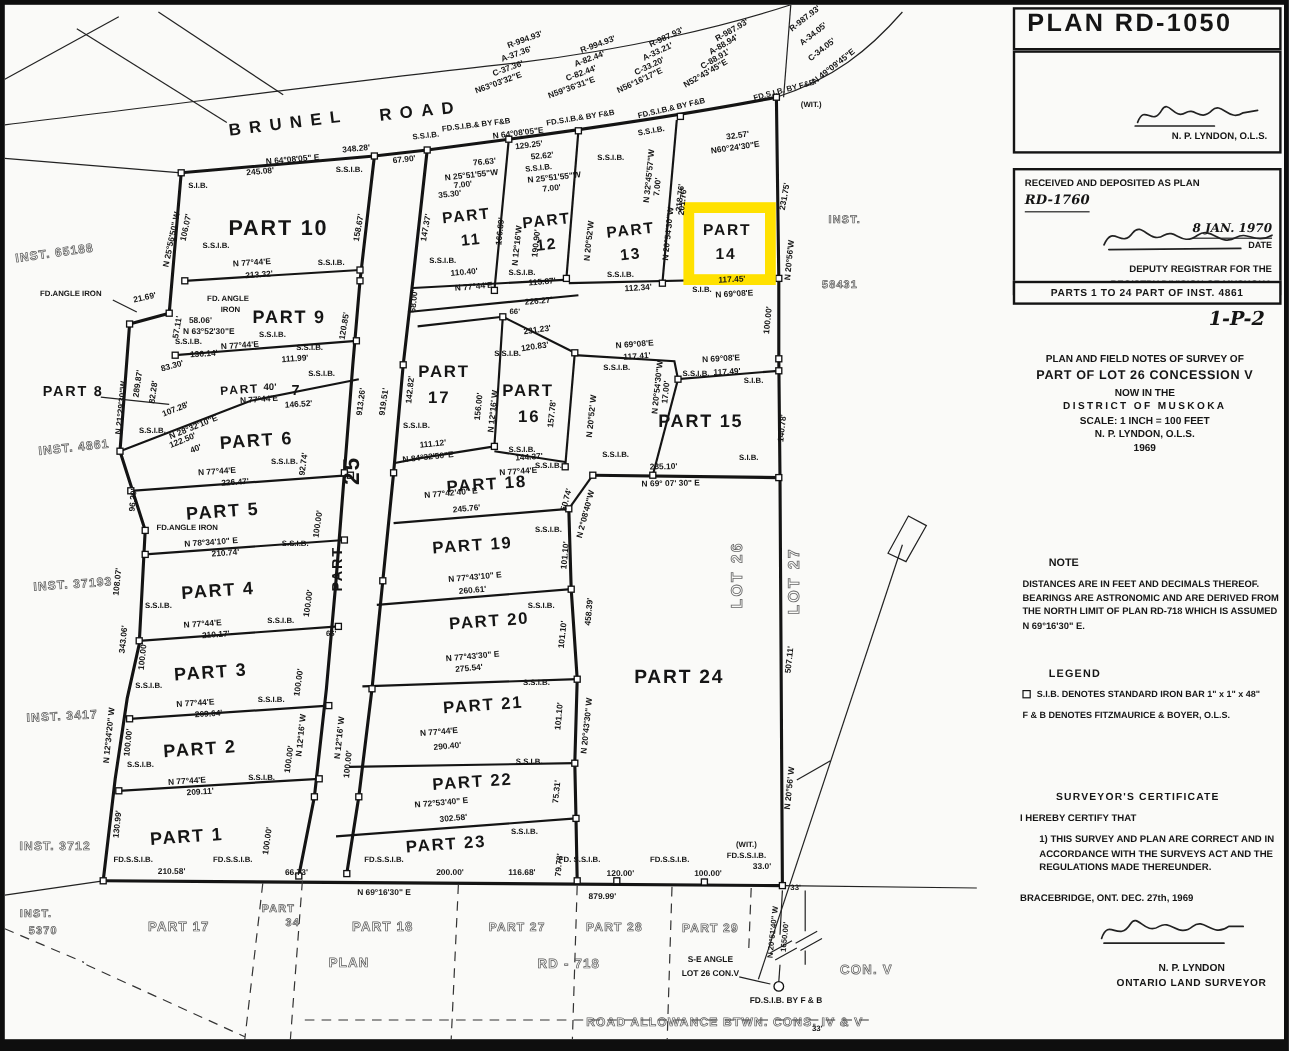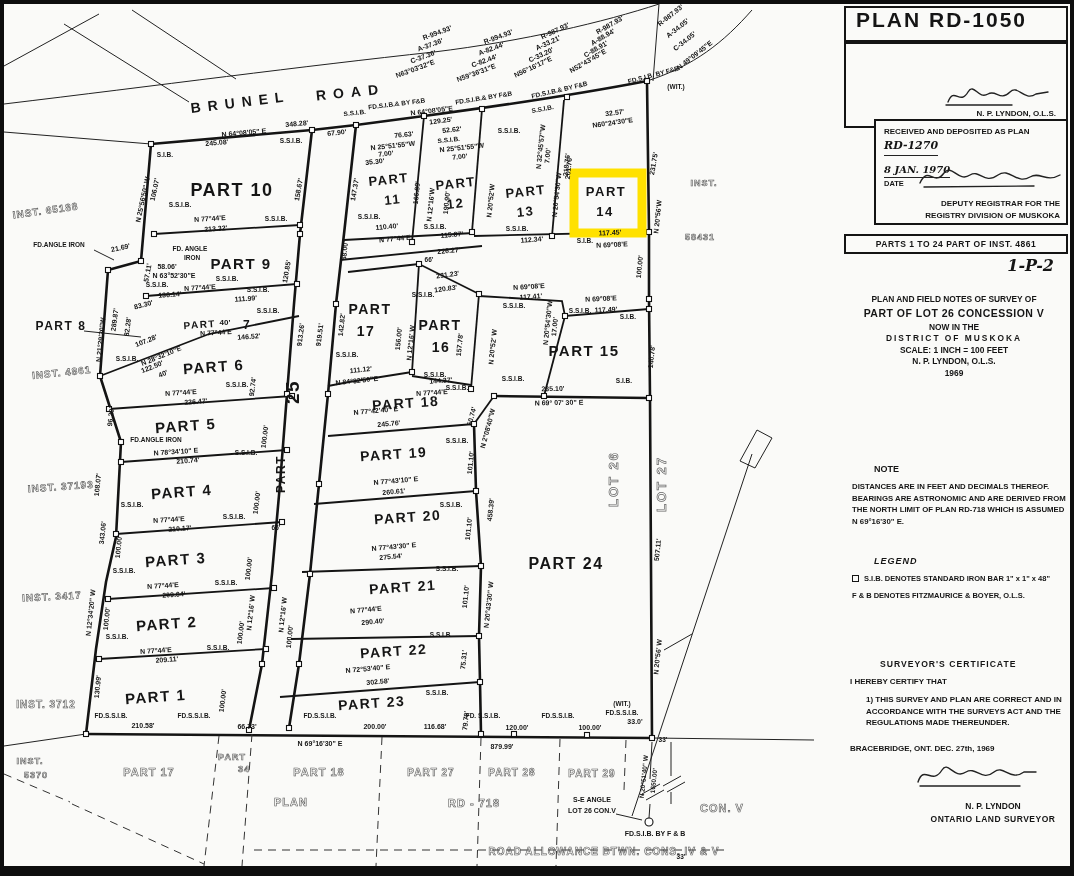--- a/index.html
+++ b/index.html
@@ -15,38 +15,38 @@
   .mid{stroke:#141414;stroke-width:1.8;fill:none;}
   .thin{stroke:#222;stroke-width:1;fill:none;}
   .dash{stroke:#333;stroke-width:1;fill:none;stroke-dasharray:8 6;}
   .mk{fill:#fff;stroke:#111;stroke-width:1.1;}
   
   .panel{position:absolute;left:838px;top:0;width:228px;height:100%;font-weight:700;color:#151515;}
   .pbox{position:absolute;left:2px;right:2px;border:2px solid #141414;background:#fafaf8;box-sizing:border-box;}
   .b-plan{top:2px;height:36px;display:flex;padding-left:10px;
           font-size:21px;letter-spacing:2px;}
   .b-req{top:38px;height:86px;padding:6px 6px 2px 8px;font-size:8px;line-height:1.55;}
-  .b-rec{top:115px;height:106px;padding:5px 6px 2px 8px;font-size:8px;line-height:1.5;margin-left:30px;}
+  .b-rec{top:136px;height:106px;padding:5px 6px 2px 8px;font-size:8px;line-height:1.5;}
   .b-parts{top:230px;height:20px;display:flex;align-items:center;justify-content:center;font-size:8.5px;letter-spacing:.5px;}
   .hand{font-family:"DejaVu Serif",serif;font-style:italic;}
   .sig{position:absolute;}
   .sigp{fill:none;stroke:#222;stroke-width:1.4;stroke-linecap:round;}
   .signame{font-size:8px;text-align:right;}
   .underl{border-bottom:1px solid #222;display:inline-block;}
   .pageref{position:absolute;top:252px;right:16px;font-size:16px;}
   .ptitle{position:absolute;top:288px;left:0;right:4px;text-align:center;line-height:1.25;}
   .t-sm{font-size:8.4px;margin:2px 0;}
   .t-md{font-size:10.5px;margin:2px 0;letter-spacing:.5px;}
   .t-lg{font-size:16px;margin:3px 0;letter-spacing:.5px;}
   .t-xs{font-size:8.4px;margin:1px 0;}
   .note{position:absolute;top:460px;left:10px;right:4px;}
   .note .h{font-size:9px;margin:0 0 7px 22px;}
   .note p{font-size:7.8px;line-height:1.5;margin:0;text-align:left;}
   .legend{position:absolute;top:552px;left:10px;right:2px;}
-  .legend .h{font-size:9px;margin:0 0 8px 22px;letter-spacing:1px;font-style:italic;}
+  .legend .h{font-size:9px;margin:0 0 8px 22px;letter-spacing:1px;}
   .li{font-size:7.5px;margin:7px 0;display:flex;align-items:flex-start;line-height:1.3;}
   .sq{width:5px;height:5px;border:1.2px solid #151515;display:inline-block;margin:1px 5px 0 0;flex:0 0 auto;}
   .cert{position:absolute;top:654px;left:8px;right:4px;font-size:8px;line-height:1.45;}
   .cert .h{font-size:8.6px;margin:0 0 6px 30px;letter-spacing:1px;}
   .cert p{margin:0 0 6px 0;}
   .cert .ind{margin-left:16px;}
   .cert .pd{margin-top:14px;}
   .certsig{position:relative;height:40px;}
   .sn{font-size:8.5px;text-align:center;margin-left:70px;}
   .st{font-size:8.5px;text-align:center;margin-left:70px;letter-spacing:.5px;}
@@ -475,22 +475,22 @@
       <div class="pbox b-req">
         <svg class="sig" style="right:14px;top:38px;" width="110" height="26" viewBox="0 0 110 26">
           <path class="sigp" d="M6,20 C12,4 18,24 26,10 C32,0 36,18 46,12 C54,7 58,20 68,10 C76,2 82,20 94,12 L106,10"></path>
           <path class="sigp" d="M4,23 L70,23"></path>
         </svg>
         <div class="signame" style="position:absolute;right:10px;top:64px;">N. P. LYNDON, O.L.S.</div>
       </div>
 
       <div class="pbox b-rec">
         <span>RECEIVED AND DEPOSITED AS PLAN</span><br>
-        <span class="hand underl" style="font-size:11px;">RD-1270</span>
-        <div style="margin-top:6px;">
+        <span class="hand underl" style="font-size:11px;">RD-1760</span>
+        <div style="margin-top:6px;text-align:right;">
           <span class="hand underl" style="font-size:10px;">8 JAN. 1970</span><br>
           <span style="font-size:7.5px;">DATE</span>
         </div>
         <svg class="sig" style="right:2px;top:40px;" width="150" height="30" viewBox="0 0 150 30">
           <path class="sigp" d="M6,22 C14,4 20,26 30,12 C38,2 44,22 56,14 C66,8 70,24 84,14 C96,6 102,24 116,16 C126,10 132,22 146,14"></path>
           <path class="sigp" d="M10,26 L120,25"></path>
         </svg>
         <div class="signame" style="margin-top:8px;">DEPUTY REGISTRAR FOR THE</div>
         <div class="signame">REGISTRY DIVISION OF MUSKOKA</div>
       </div>

